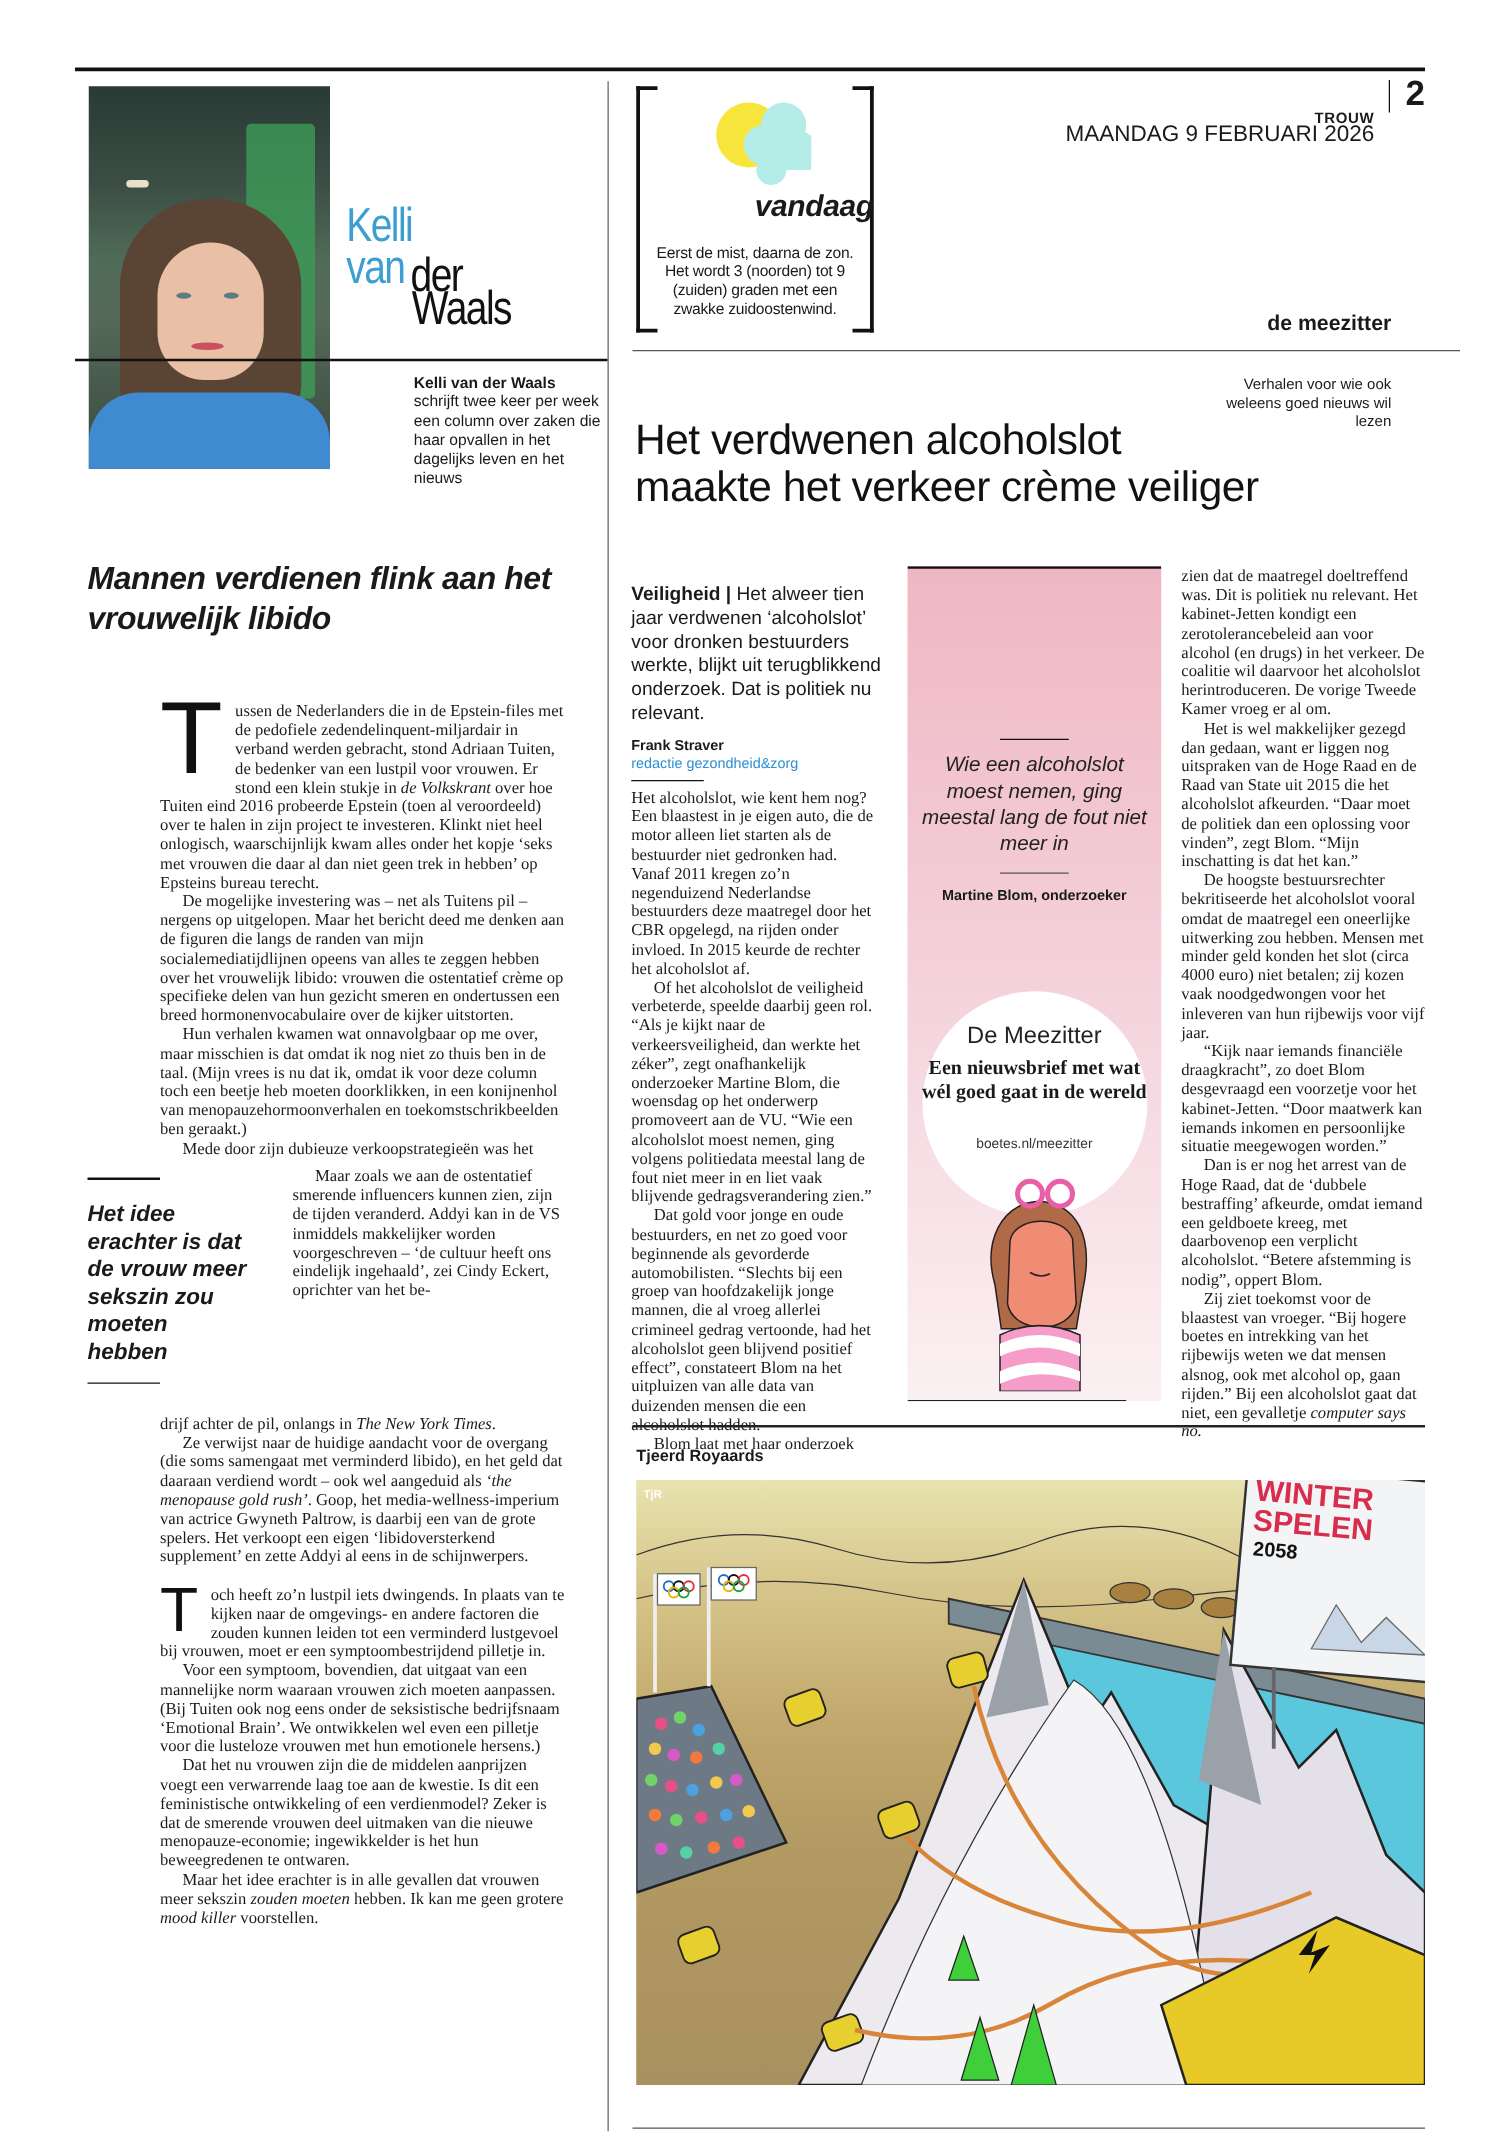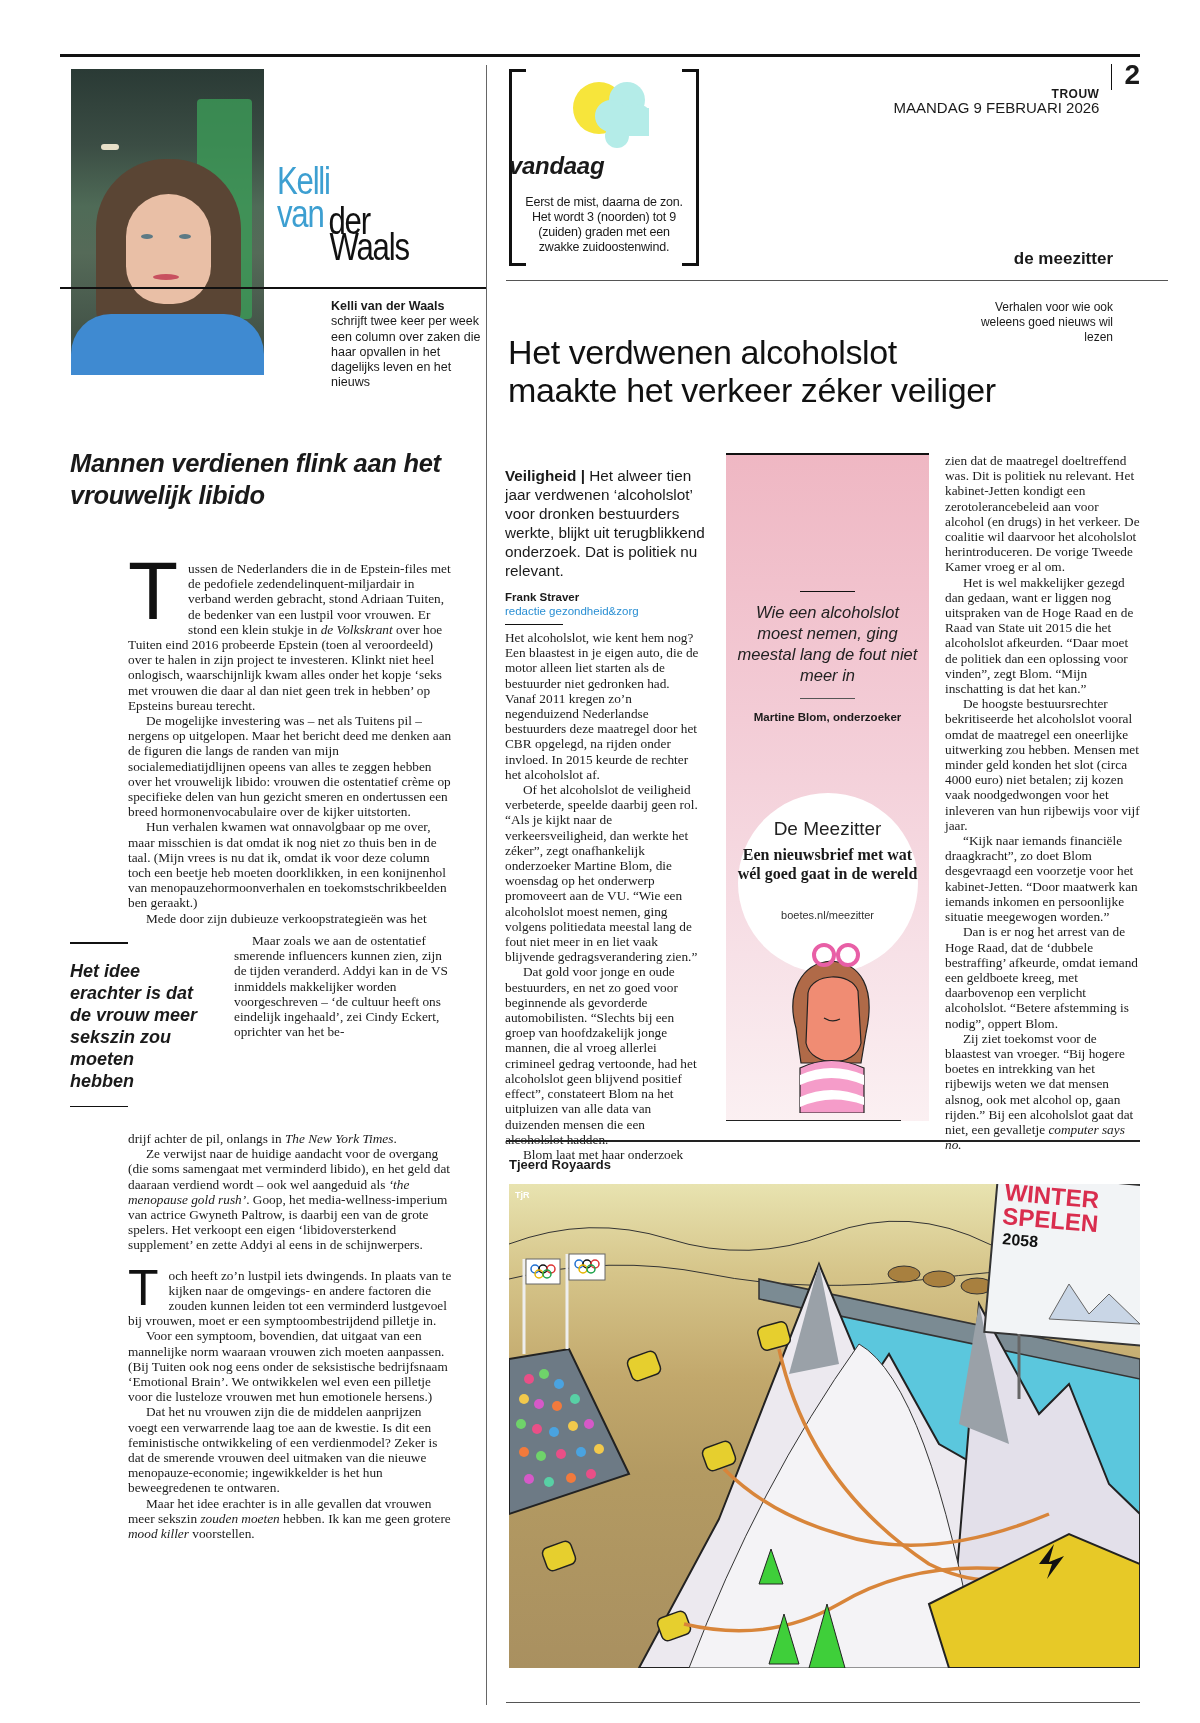--- a/index.html
+++ b/index.html
@@ -4,21 +4,21 @@
 <style>
   * { box-sizing: border-box; margin: 0; padding: 0; }
   html, body { width: 1200px; height: 1723px; background: #fff; overflow: hidden; }
   body { position: relative; font-family: "DejaVu Serif", serif; color: #1a1a1a; }
 
   #top-rule { position: absolute; left: 60px; top: 54px; width: 1080px; height: 3px; background: #111; }
 
   #masthead { position: absolute; right: 60px; top: 60px; display: flex; align-items: flex-start; }
   #masthead .meta { text-align: right; font-family: "Liberation Sans", sans-serif; line-height: 13px; padding-top: 2px; margin-top: 26px; }
   #masthead .paper { font-weight: 700; font-size: 12px; letter-spacing: 0.5px; }
-  #masthead .date { font-size: 15px; }
+  #masthead .date { font-size: 18px; }
   #masthead .divider { width: 1px; height: 26px; background: #111; margin: 4px 12px 0 12px; }
   #masthead .pageno { font-family: "Liberation Sans", sans-serif; font-weight: 700; font-size: 28px; line-height: 30px; }
 
   #col-divider { position: absolute; left: 486px; top: 65px; width: 1px; height: 1640px; background: #666; }
 
   
   #author-photo { position: absolute; left: 71px; top: 69px; width: 193px; height: 306px; overflow: hidden;
     background: linear-gradient(180deg,#2a3a35 0%,#3b4d44 25%,#4f6b57 45%,#556a58 60%,#3a4840 100%); }
   #author-photo .bg-green { position: absolute; right: 12px; top: 30px; width: 55px; height: 220px; background: #3c9b57; opacity: .8; border-radius: 4px; }
   #author-photo .lamp { position: absolute; left: 30px; top: 75px; width: 18px; height: 6px; background: #e8e0c8; border-radius: 3px; }
@@ -60,21 +60,21 @@
 
   #col-a-wrap { position: absolute; left: 234px; top: 933px; width: 218px; }
   #col-a2 { position: absolute; left: 128px; top: 1131px; width: 324px; }
 
   
   #weather { position: absolute; left: 509px; top: 69px; width: 190px; height: 197px; }
   #weather .br-left { position: absolute; left: 0; top: 0; width: 17px; height: 197px; border-left: 3px solid #111; border-top: 3px solid #111; border-bottom: 3px solid #111; }
   #weather .br-right { position: absolute; right: 0; top: 0; width: 17px; height: 197px; border-right: 3px solid #111; border-top: 3px solid #111; border-bottom: 3px solid #111; }
   #weather .br-left::after, #weather .br-right::after { content:""; }
   #weather .icon { position: absolute; left: 60px; top: 9px; width: 80px; height: 72px; }
-  #weather .title { position: absolute; left: 0; right: 0; top: 83px; text-align: left; font-family: "Liberation Sans", sans-serif; font-weight: 700; font-style: italic; font-size: 24px; letter-spacing: -.3px; }
+  #weather .title { position: absolute; left: 0; right: 0; top: 83px; text-align: right; font-family: "Liberation Sans", sans-serif; font-weight: 700; font-style: italic; font-size: 24px; letter-spacing: -.3px; }
   #weather .forecast { position: absolute; left: 10px; right: 10px; top: 126px; text-align: center; font-family: "Liberation Sans", sans-serif; font-size: 12.5px; line-height: 15px; letter-spacing: -.2px; }
 
   #section-label { position: absolute; right: 87px; top: 249px; font-family: "Liberation Sans", sans-serif; font-weight: 700; font-size: 17px; }
   #section-rule { position: absolute; left: 506px; top: 280px; width: 662px; height: 1px; background: #555; }
   #section-tagline { position: absolute; right: 87px; top: 300px; width: 150px; text-align: right; font-family: "Liberation Sans", sans-serif; font-size: 12px; line-height: 15px; }
 
   #article-headline { position: absolute; left: 508px; top: 333px; width: 560px; font-family: "Liberation Sans", sans-serif; font-weight: 300; font-size: 34px; line-height: 38px; letter-spacing: -.4px; color: #111; }
 
   #lede { position: absolute; left: 505px; top: 466px; width: 200px; font-family: "Liberation Sans", sans-serif; font-size: 15.3px; line-height: 19px; }
   #lede b { font-weight: 700; }
@@ -191,21 +191,21 @@
   <div class="title">vandaag</div>
   <div class="forecast">Eerst de mist, daarna de zon. Het wordt 3 (noorden) tot 9 (zuiden) graden met een zwakke zuidoostenwind.</div>
 </div>
 
 <div id="section-label">de meezitter</div>
 <div id="section-rule"></div>
 <div id="section-tagline">Verhalen voor wie ook weleens goed nieuws wil lezen</div>
 
 <h2 id="article-headline">
   <span>Het verdwenen alcoholslot</span><br>
-  <span>maakte het verkeer zéker veiliger</span>
+  <span>maakte het verkeer crème veiliger</span>
 </h2>
 
 <div id="lede">
   <b>Veiligheid |</b>
   <span>Het alweer tien jaar verdwenen ‘alcoholslot’ voor dronken bestuurders werkte, blijkt uit terugblikkend onderzoek. Dat is politiek nu relevant.</span>
 </div>
 
 <div id="byline">
   <div class="name">Frank Straver</div>
   <div class="desk">redactie gezondheid&amp;zorg</div>

